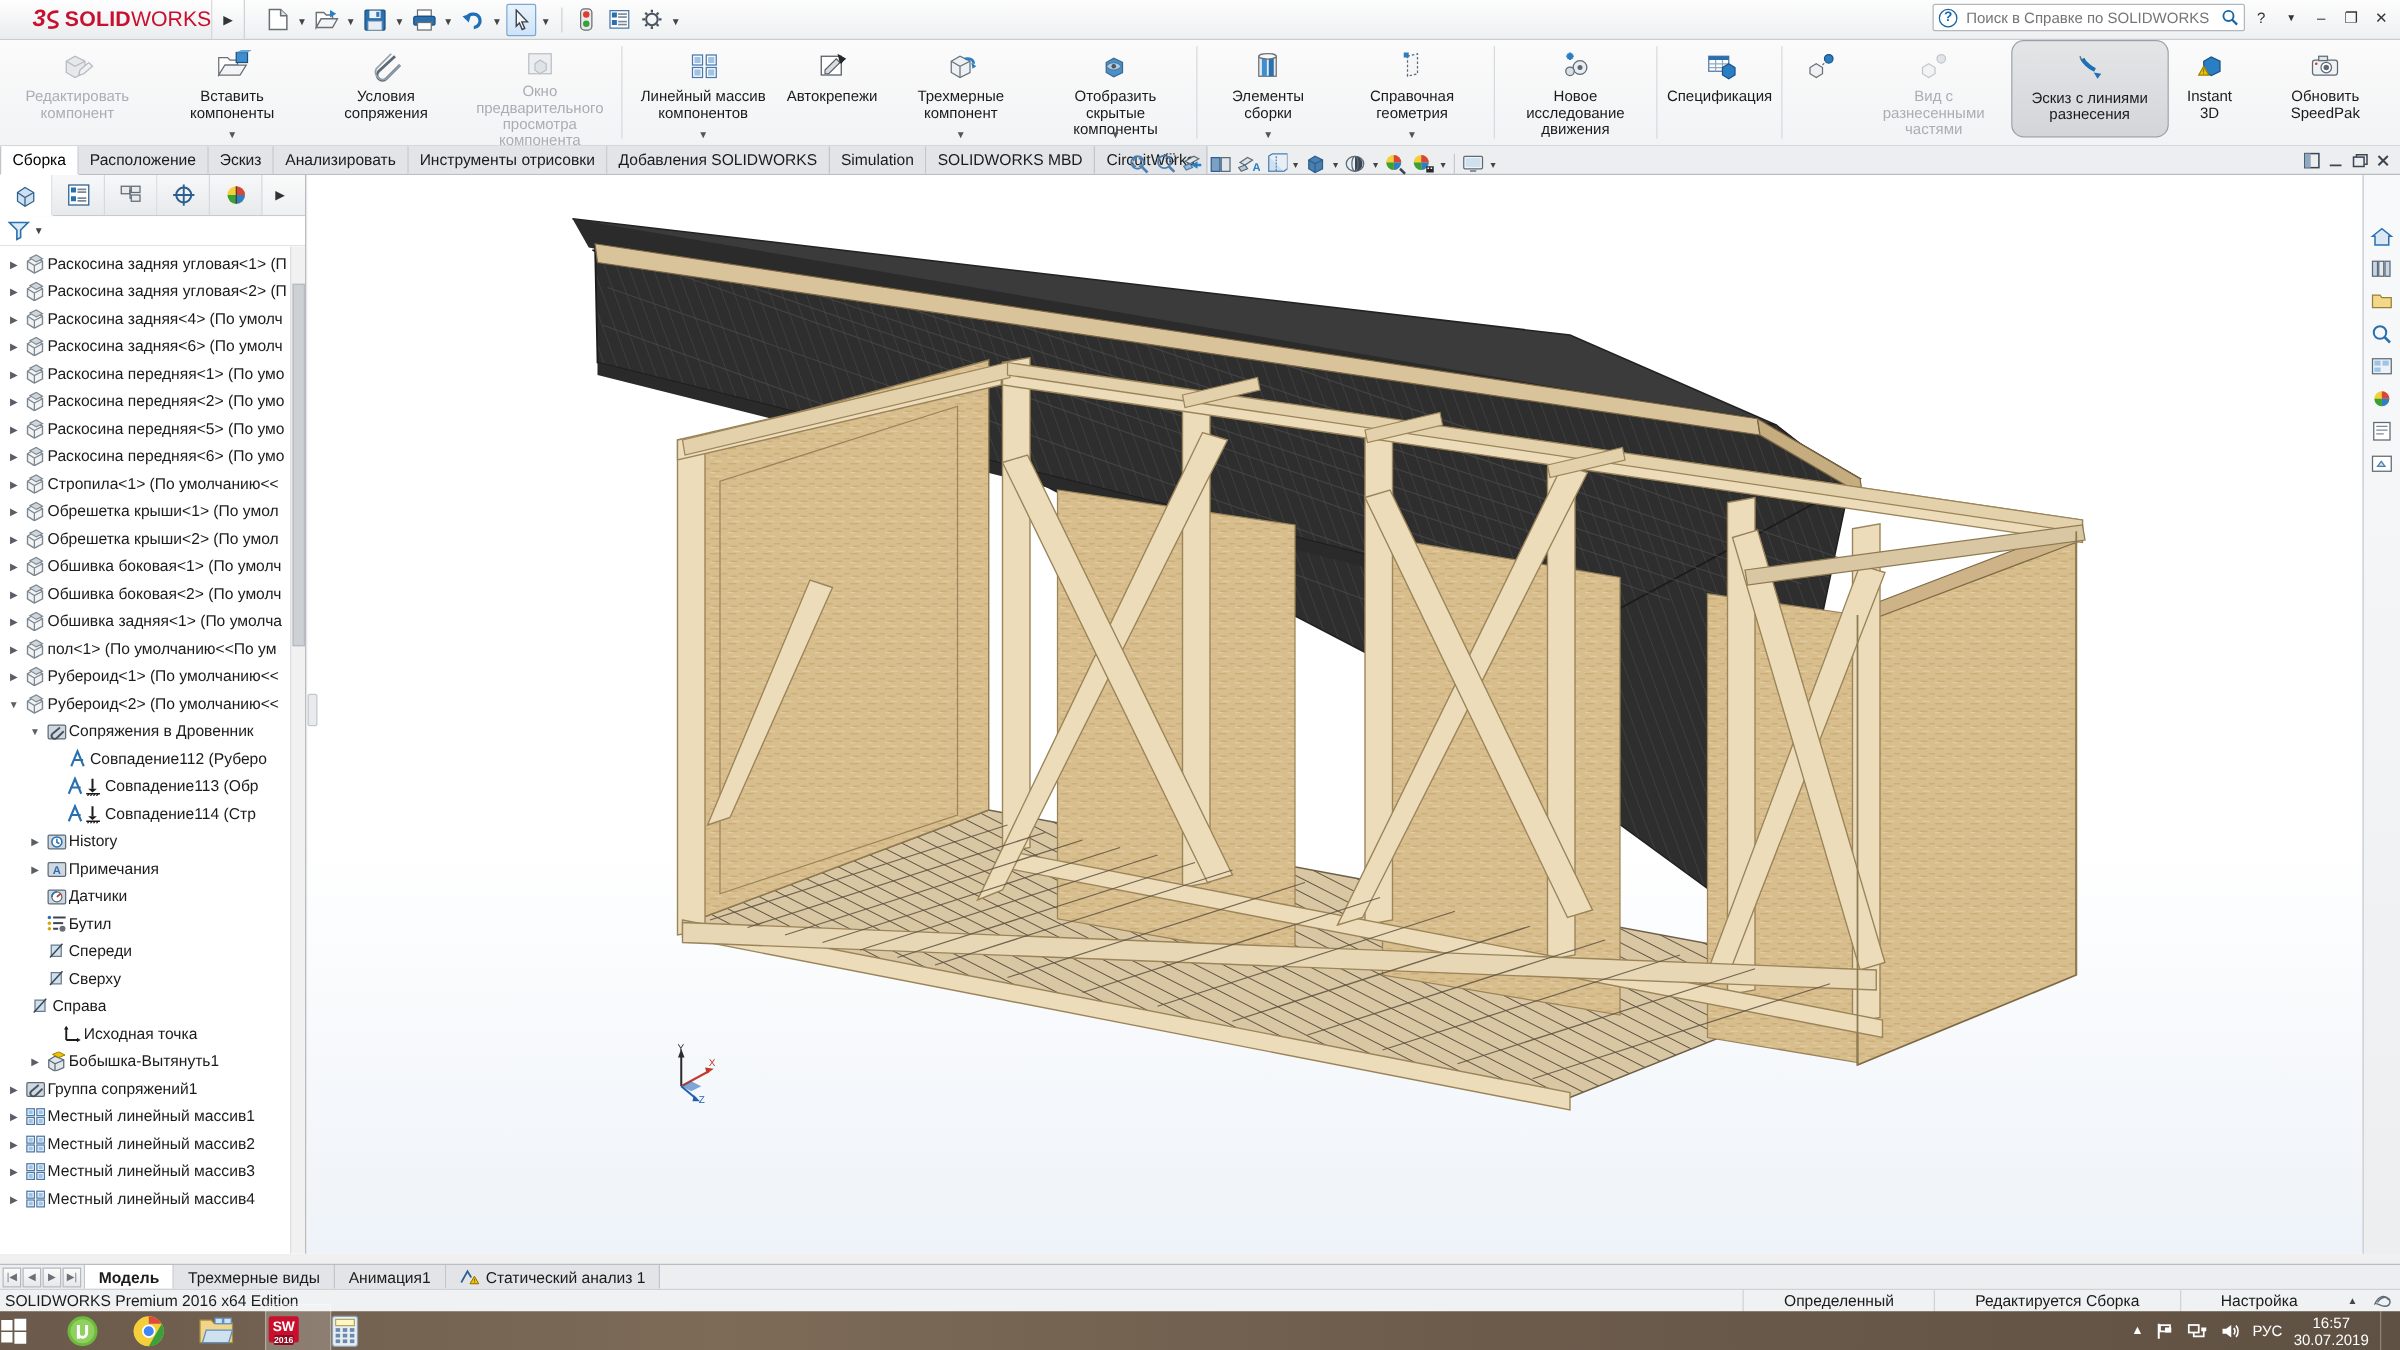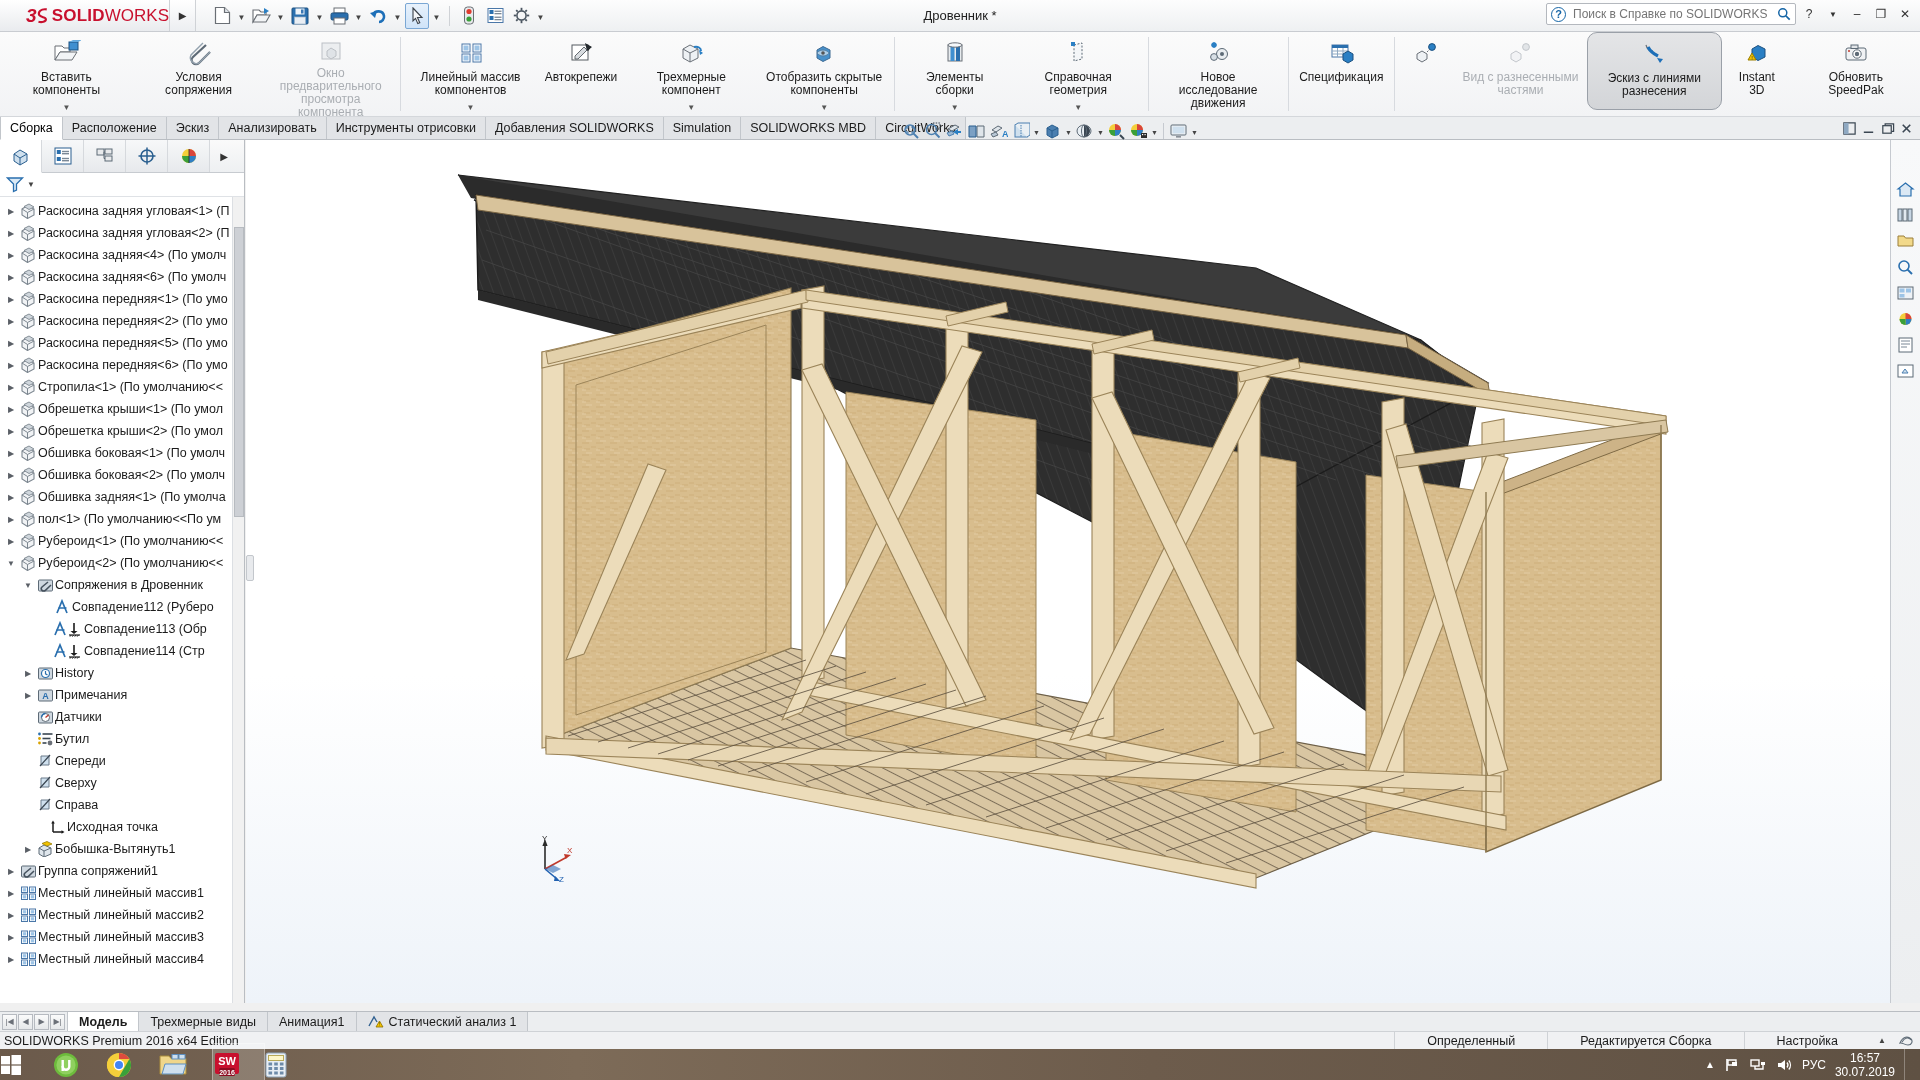--- a/index.html
+++ b/index.html
@@ -291,41 +291,50 @@
             <line x1="3.2" y1="3.2" x2="4.7" y2="4.7"></line>
               <line x1="12.3" y1="12.3" x2="13.8" y2="13.8"></line>
             <line x1="13.8" y1="3.2" x2="12.3" y2="4.7"></line>
               <line x1="4.7" y1="12.3" x2="3.2" y2="13.8"></line>
           </g>
         </svg>
       </div>
       <div class="tb-caret">▼</div>
     </div>
 
-    <div class="doc-title">Дровенник *</div>
 
     <div class="title-right">
       <div class="search-box">
         <span class="q">?</span>
         <input type="text" placeholder="Поиск в Справке по SOLIDWORKS" style="">
         <svg class="mag" viewBox="0 0 16 16">
           <circle cx="6.6" cy="6.6" r="4.6" fill="none" stroke="#1565a6" stroke-width="1.7"></circle>
           <line x1="10" y1="10" x2="14.5" y2="14.5" stroke="#1565a6" stroke-width="2"></line>
         </svg>
       </div>
       <div class="win-btn">?</div>
       <div class="win-btn" style="font-size:8px">▼</div>
       <div class="win-btn">–</div>
       <div class="win-btn">❐</div>
       <div class="win-btn">✕</div>
     </div>
   </div>
 
   <div class="ribbon">
 
+    <div class="cmd dis">
+      <span class="gly">
+        <svg width="30" height="26" viewBox="0 0 30 26">
+          <path d="M6 9l7-4 8 4v9l-8 4-7-4z" fill="#e6e8ea" stroke="#b6bac0"></path>
+          <path d="M6 9l7 4 8-4" fill="none" stroke="#b6bac0"></path>
+          <path d="M17 16l7-6 3 3-7 6-4 1z" fill="#f0f1f3" stroke="#b6bac0"></path>
+        </svg>
+      </span>
+      <span class="lbl">Редактировать компонент</span>
+    </div>
 
     <div class="cmd">
       <span class="gly">
         <svg width="30" height="26" viewBox="0 0 30 26">
           <path d="M4 20V6h7l2 2h6v4H9l-5 8z" fill="#fff" stroke="#6a6f75"></path>
           <path d="M9 12h17l-5 8H4z" fill="#f2f4f6" stroke="#6a6f75"></path>
           <rect x="18" y="2" width="9" height="8" fill="#3f8fd0" stroke="#1c5180"></rect>
           <path d="M18 2l4-2 9 0-4 2z" fill="#66aade"></path>
         </svg>
       </span>
@@ -1016,21 +1025,21 @@
           <div class="tnode" style="padding-left: 21px;">
             <span class="tw"></span>
             <span class="tico">
               <svg width="17" height="16" viewBox="0 0 17 16">
                 <path d="M4 3h8v9H4z" fill="#cfe0ee" stroke="#6b7b8a" stroke-width="1"></path>
                 <path d="M3 13L13 2" stroke="#3a4652" stroke-width="1.2"></path>
               </svg>
             </span>
             <span class="tlbl">Сверху</span>
           </div>
-          <div class="tnode" style="padding-left: 21px;">
+          <div class="tnode" style="padding-left: 8px;">
             <span class="tw"></span>
             <span class="tico">
               <svg width="17" height="16" viewBox="0 0 17 16">
                 <path d="M4 3h8v9H4z" fill="#cfe0ee" stroke="#6b7b8a" stroke-width="1"></path>
                 <path d="M3 13L13 2" stroke="#3a4652" stroke-width="1.2"></path>
               </svg>
             </span>
             <span class="tlbl">Справа</span>
           </div>
           <div class="tnode" style="padding-left: 33px;">

